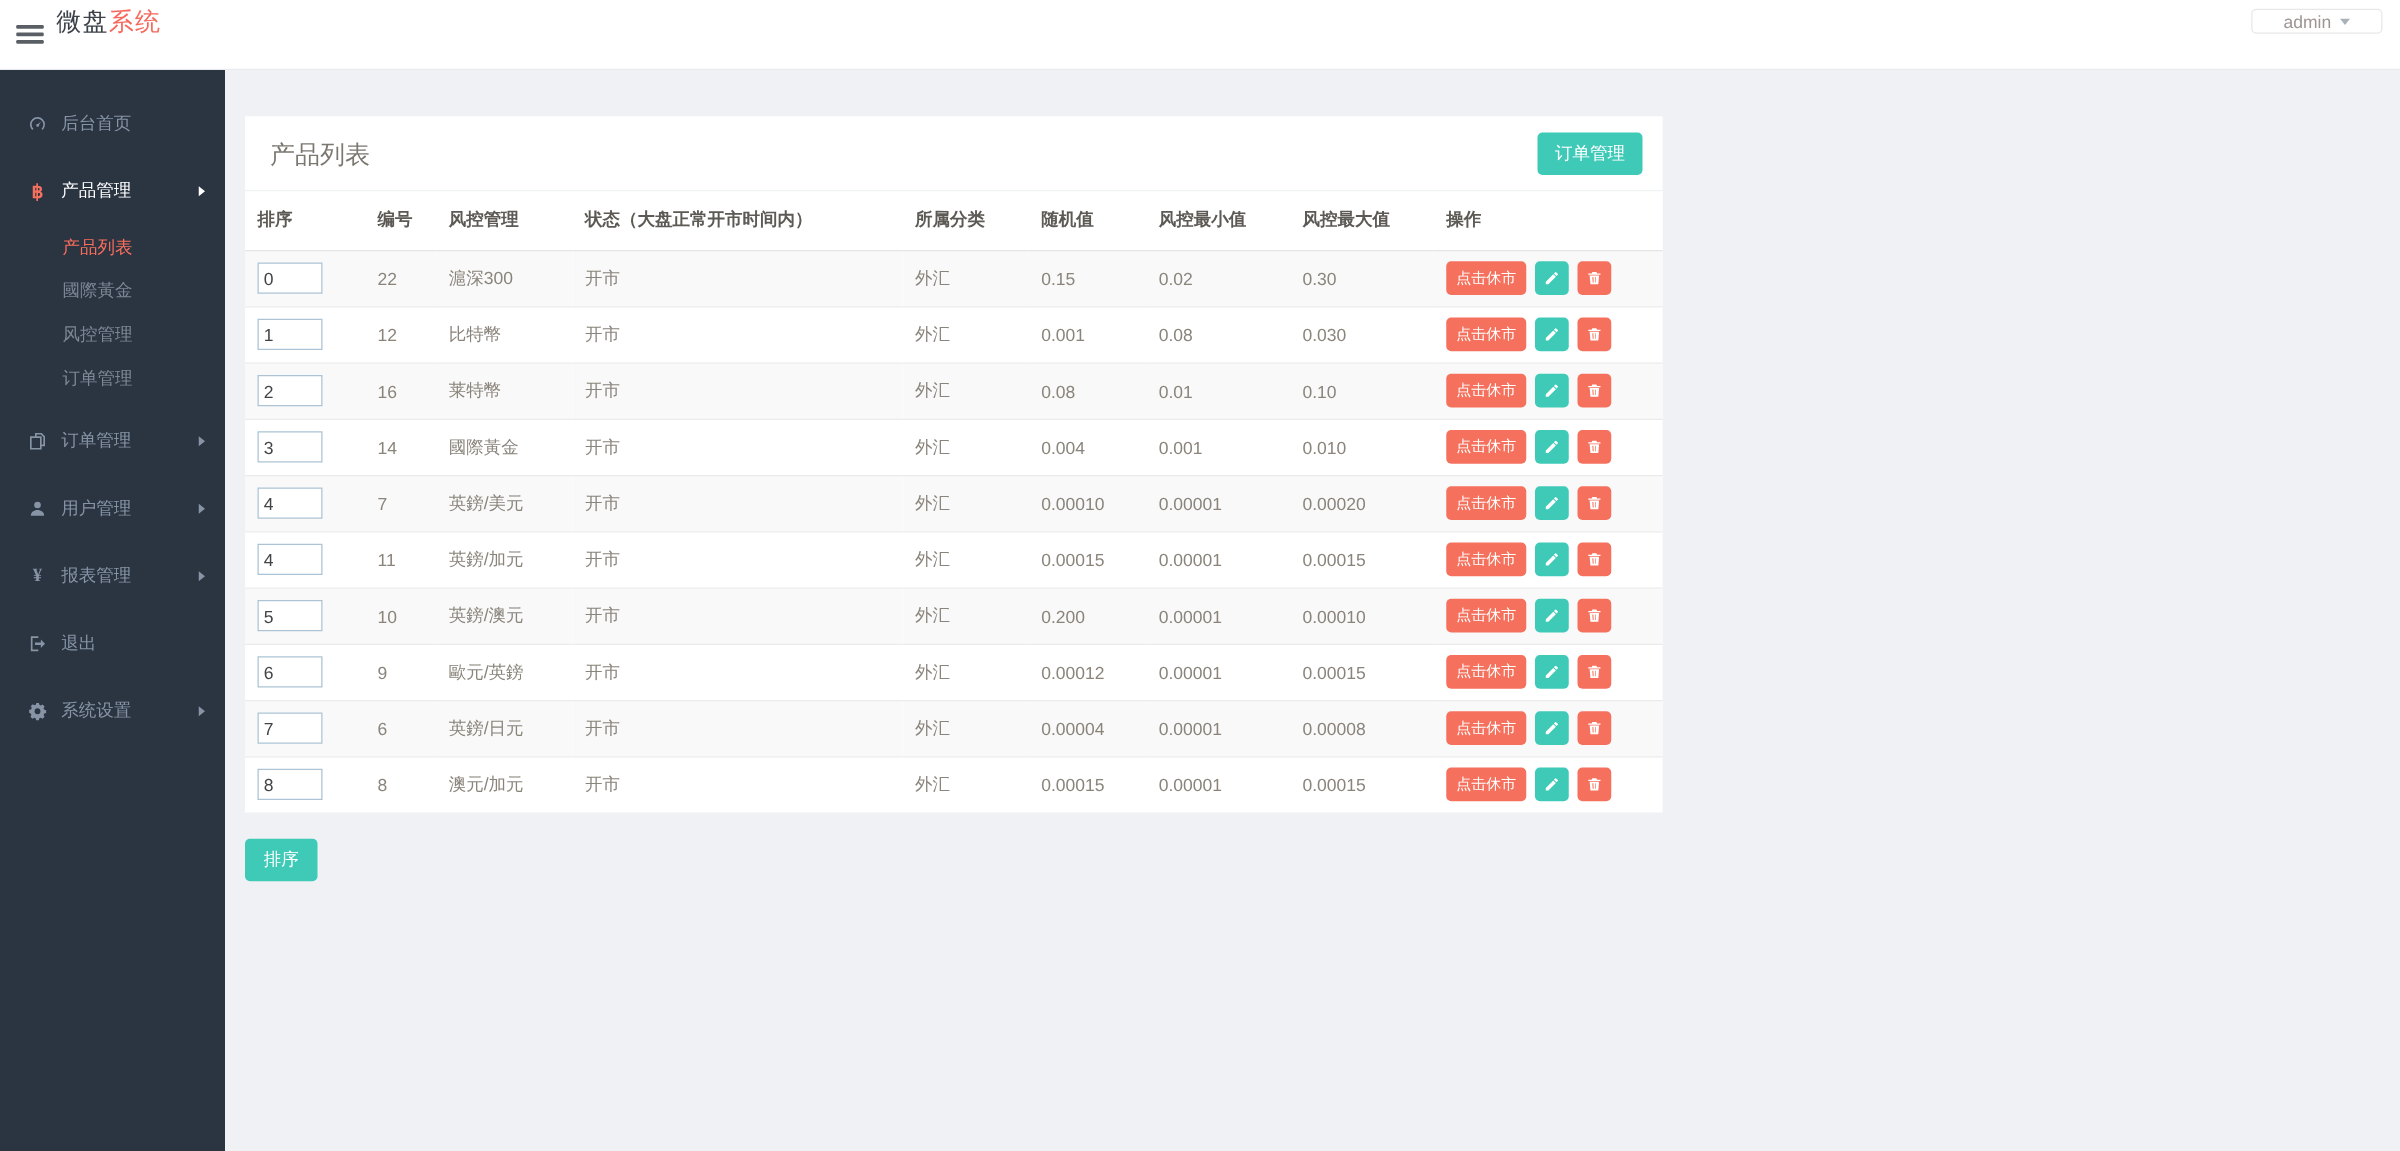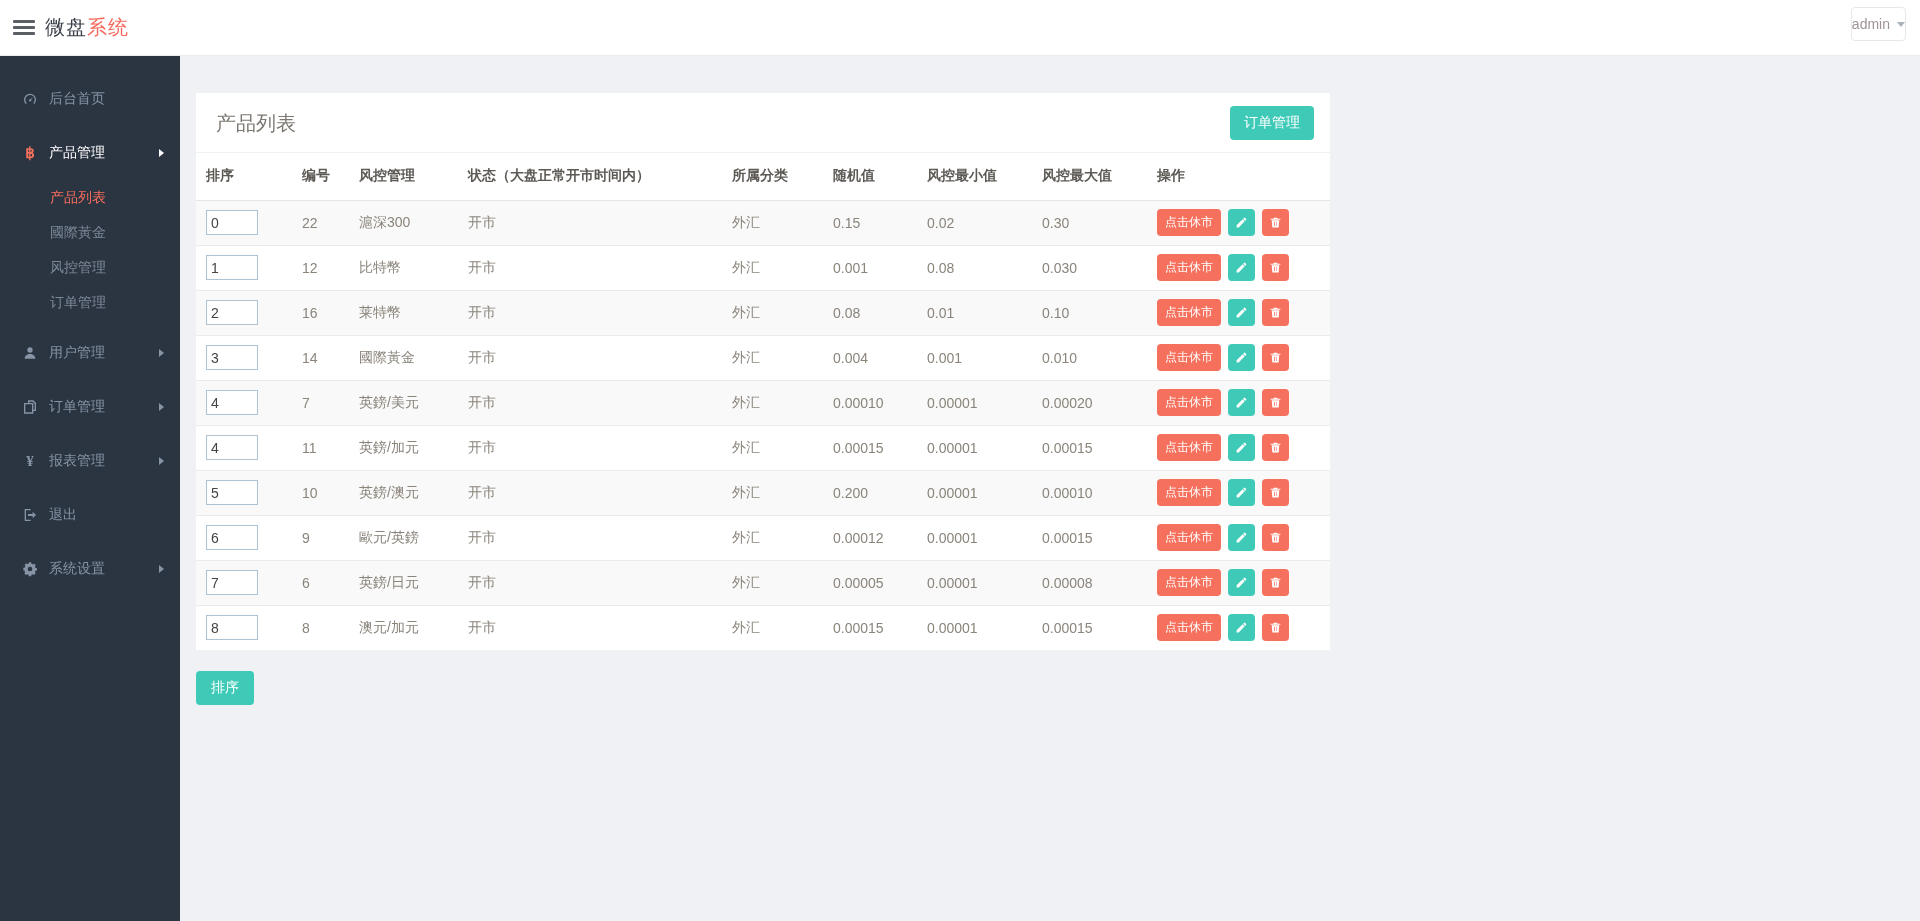--- a/index.html
+++ b/index.html
@@ -4,23 +4,23 @@
 <style>
   * { margin:0; padding:0; box-sizing:border-box; }
   html,body { width:1920px; height:921px; overflow:hidden;
     font-family:"Liberation Sans","DejaVu Sans",sans-serif; background:#eff1f5; }
 
   
   .topbar { position:absolute; left:0; top:0; width:1920px; height:56px;
     background:#ffffff; border-bottom:1px solid #e9ebee; z-index:20; }
   .hamburger { position:absolute; left:13px; top:17px; width:22px; height:22px; cursor:pointer; }
   .hamburger span { display:block; width:22px; height:3px; background:#5a5f66; margin-top:3px; border-radius:1px; }
-  .logo { position:absolute; left:45px; top:14px; font-size:20px; color:#3b4049; letter-spacing:1px; }
+  .logo { position:absolute; left:45px; top:4px; font-size:20px; color:#3b4049; letter-spacing:1px; }
   .logo .accent { color:#f5695c; }
-  .user-dd { position:absolute; right:14px; top:7px; height:34px; padding:0 0;
+  .user-dd { position:absolute; right:14px; top:7px; height:20px; padding:0 25px;
     background:#fff; border:1px solid #e7e7e7; border-radius:4px;
     display:flex; align-items:center; gap:7px; font-size:14px; color:#9e9494; cursor:pointer; }
   .caret-down { width:0; height:0; border-left:4px solid transparent; border-right:4px solid transparent;
     border-top:5px solid #aab2b9; }
 
   
   .sidebar { position:absolute; left:0; top:56px; width:180px; height:865px;
     background:#2b3441; padding-top:16px; }
   .side-item { height:54px; display:flex; align-items:center; padding:0 16px 0 18px;
     color:#8694a5; font-size:14px; cursor:pointer;font-family:Liberation Serif, serif; }
@@ -106,35 +106,35 @@
   <div class="side-sub">
     <div class="side-sub-item active">产品列表</div>
     <div class="side-sub-item">國際黃金</div>
     <div class="side-sub-item">风控管理</div>
     <div class="side-sub-item">订单管理</div>
   </div>
 
   <div class="side-item">
     <span class="icon">
       <svg viewBox="0 0 24 24">
+          <path d="M9 2h8l4 4v12h-4v4H3V6h6V2zm2 2v2h6v10h2V7l-3-3h-5zM5 8v12h10V8H5z"></path>
+        </svg>
+    </span>
+    <span>订单管理</span>
+    <span class="caret-right"></span>
+  </div>
+
+  <div class="side-item">
+    <span class="icon">
+      <svg viewBox="0 0 24 24">
           <circle cx="12" cy="7.5" r="4"></circle>
           <path d="M4 20.5c0-4.4 3.6-7 8-7s8 2.6 8 7H4z"></path>
         </svg>
     </span>
     <span>用户管理</span>
-    <span class="caret-right"></span>
-  </div>
-
-  <div class="side-item">
-    <span class="icon">
-      <svg viewBox="0 0 24 24">
-          <path d="M9 2h8l4 4v12h-4v4H3V6h6V2zm2 2v2h6v10h2V7l-3-3h-5zM5 8v12h10V8H5z"></path>
-        </svg>
-    </span>
-    <span>订单管理</span>
     <span class="caret-right"></span>
   </div>
 
   <div class="side-item">
     <span class="icon" style="font-weight:bold;">¥</span>
     <span>报表管理</span>
     <span class="caret-right"></span>
   </div>
 
 
@@ -441,21 +441,21 @@
     </td>
   </tr>
           <tr class="odd">
     <td>
       <input class="sort-input" type="text" value="7" style="">
     </td>
     <td>6</td>
     <td>英鎊/日元</td>
     <td>开市</td>
     <td>外汇</td>
-    <td>0.00005</td>
+    <td>0.00004</td>
     <td>0.00001</td>
     <td>0.00008</td>
     <td>
       <div class="ops">
         <button class="btn-close">点击休市</button>
         <button class="btn-icon btn-edit">
           <span style="display:inline-flex;">
             <svg viewBox="0 0 24 24" style="width:13px;height:13px;fill:#fff;">
                       <path d="M3 17.2V21h3.8L17.9 9.9l-3.8-3.8L3 17.2zM20.7 7.1a1 1 0 0 0 0-1.4l-2.4-2.4a1 1 0 0 0-1.4 0L15 5.2l3.8 3.8 1.9-1.9z"></path>
                     </svg>

